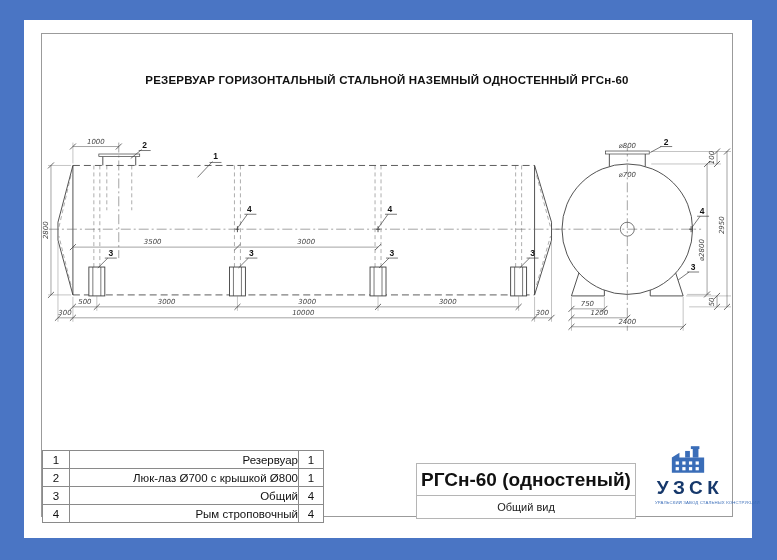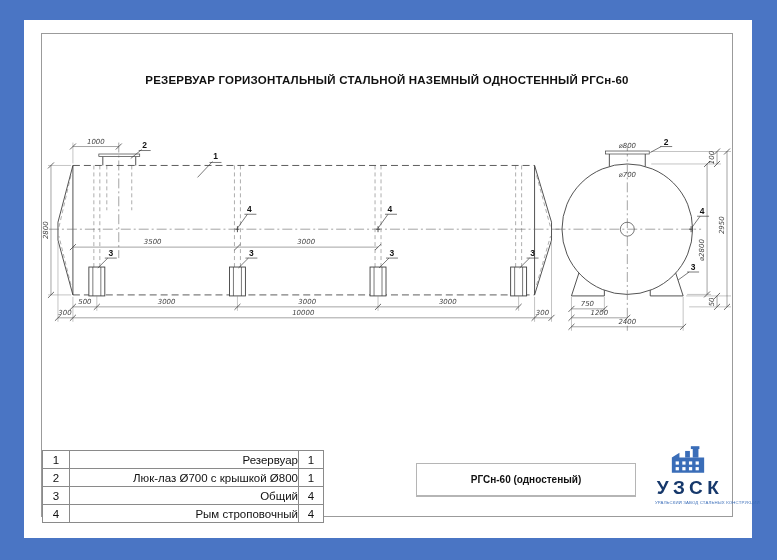--- a/index.html
+++ b/index.html
@@ -48,21 +48,21 @@
   td.c-name{width:228px;text-align:right;padding-left:8px;margin-top:16px;}
   td.c-qty{width:24px;text-align:center;}
 
   
   .title-block{
     position:absolute;left:374px;top:429px;width:218px;
     border:1px solid #b5b5b5;background:#fff;
   }
   .tb-model{
     height:31px;display:flex;align-items:center;justify-content:center;
-    font-size:10px;font-weight:bold;color:#111;border-bottom:1px solid #b5b5b5;
+    font-size:19px;font-weight:bold;color:#111;border-bottom:1px solid #b5b5b5;
   }
   .tb-view{
     height:22px;display:flex;align-items:center;justify-content:center;
     font-size:11px;color:#222;
   }
 
   
   .logo{
     position:absolute;left:600px;top:412px;width:92px;text-align:center;
   }
@@ -374,20 +374,21 @@
         <tr>
           <td class="c-num">4</td>
           <td class="c-name">Рым строповочный</td>
           <td class="c-qty">4</td>
         </tr>
       </tbody>
     </table>
 
     <div class="title-block">
       <div class="tb-model">РГСн-60 (одностеный)</div>
+      <div class="tb-view">Общий вид</div>
     </div>
 
     <div class="logo">
       <svg width="38" height="27" viewBox="0 0 40 28">
         <g fill="#3a6db8">
           <rect x="23" y="0" width="9" height="3"></rect>
           <rect x="25" y="2" width="6" height="10"></rect>
           <rect x="17" y="5" width="5" height="7"></rect>
           <path d="M3,12 L11,7 L11,12 L37,12 L37,28 L3,28 Z"></path>
         </g>

